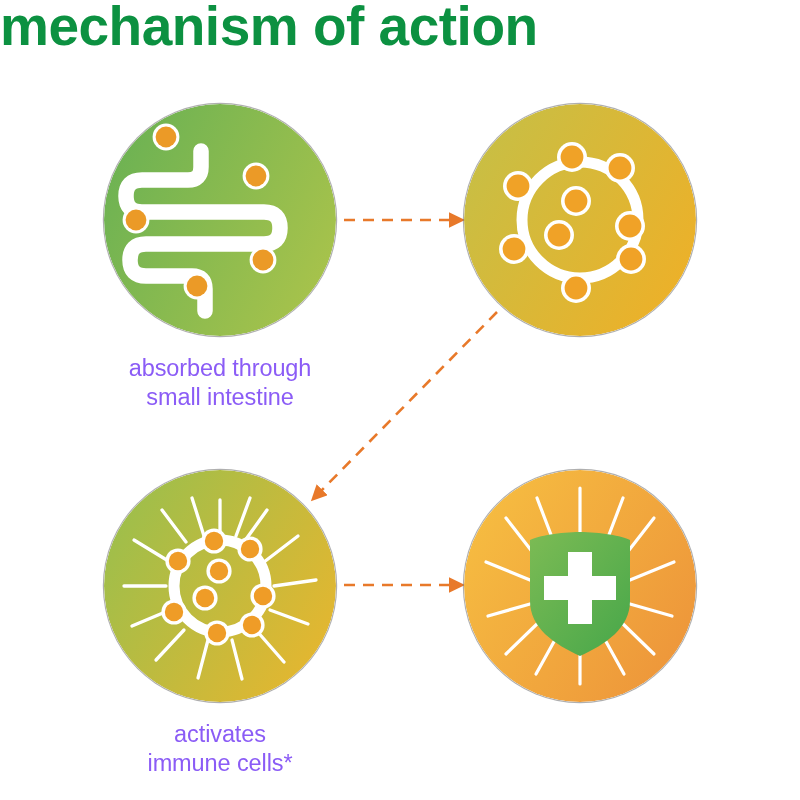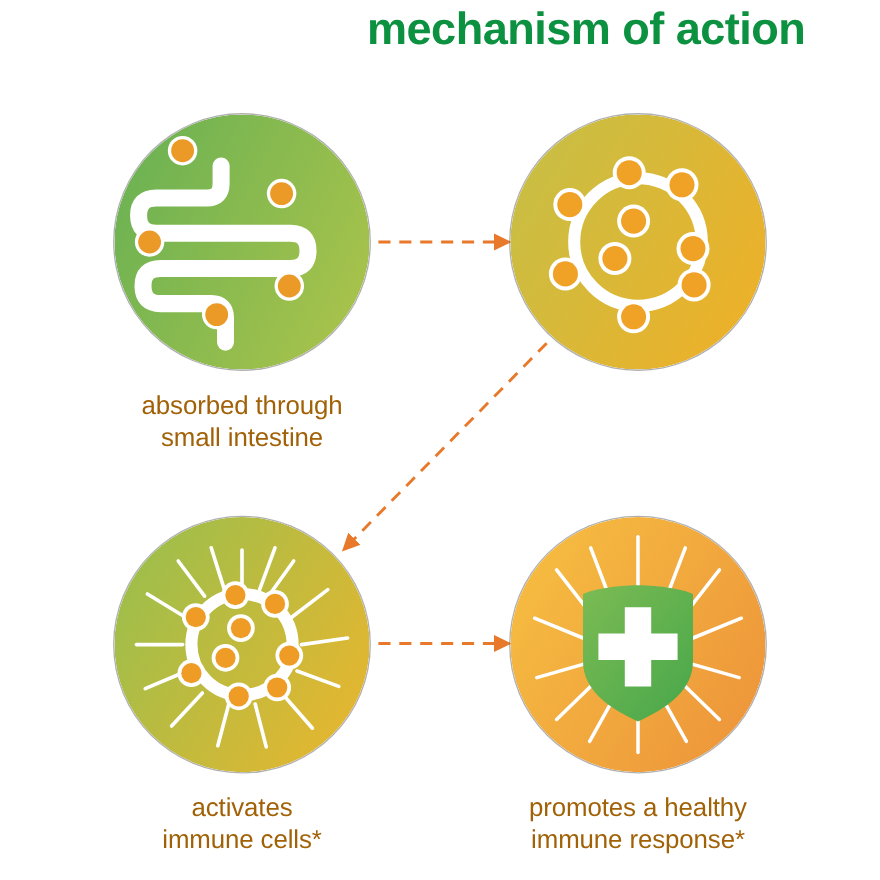--- a/index.html
+++ b/index.html
@@ -20,22 +20,22 @@
     height: 800px;
     background: #ffffff;
   }
 
   
   .title {
     position: absolute;
     left: 0;
     top: 0;
     width: 732px;
-    text-align: right;
-    font-size: 41px;
+    text-align: left;
+    font-size: 55px;
     font-weight: bold;
     letter-spacing: -0.5px;
     color: #0c9141;
     line-height: 48px;
     padding-top: 2px;
     white-space: nowrap;
   }
 
   
   .step {
@@ -51,21 +51,21 @@
     overflow: hidden;
   }
   .step-circle svg { display: block; width: 232px; height: 232px; }
 
   .caption {
     margin-top: 18px;
     width: 232px;
     text-align: center;
     font-size: 23.5px;
     line-height: 29px;
-    color: #a16207;
+    color: #8b5cf6;
     letter-spacing: -0.1px;
     white-space: pre-line;
   }
   .caption-wide {
     width: 300px;
     margin-left: -34px;
   }
 
   #step-1 { left: 104px; top: 104px; }
   #step-2 { left: 464px; top: 104px; }
@@ -265,17 +265,15 @@
           <line x1="89" y1="70" x2="73" y2="28"></line>
         </g>
 
         <path d="M116,62 C136,62 158,66 166,70 L166,131 C166,158 142,174 116,186
                  C90,174 66,158 66,131 L66,70 C74,66 96,62 116,62 Z" fill="url(#g4s)"></path>
 
         <path d="M104,82 L128,82 L128,106 L152,106 L152,130 L128,130 L128,154 L104,154
                  L104,130 L80,130 L80,106 L104,106 Z" fill="#ffffff"></path>
       </svg>
     </div>
-    <div class="caption caption-wide">promotes a healthy
-immune response*</div>
   </div>
 
 </div>
 
 </body></html>

